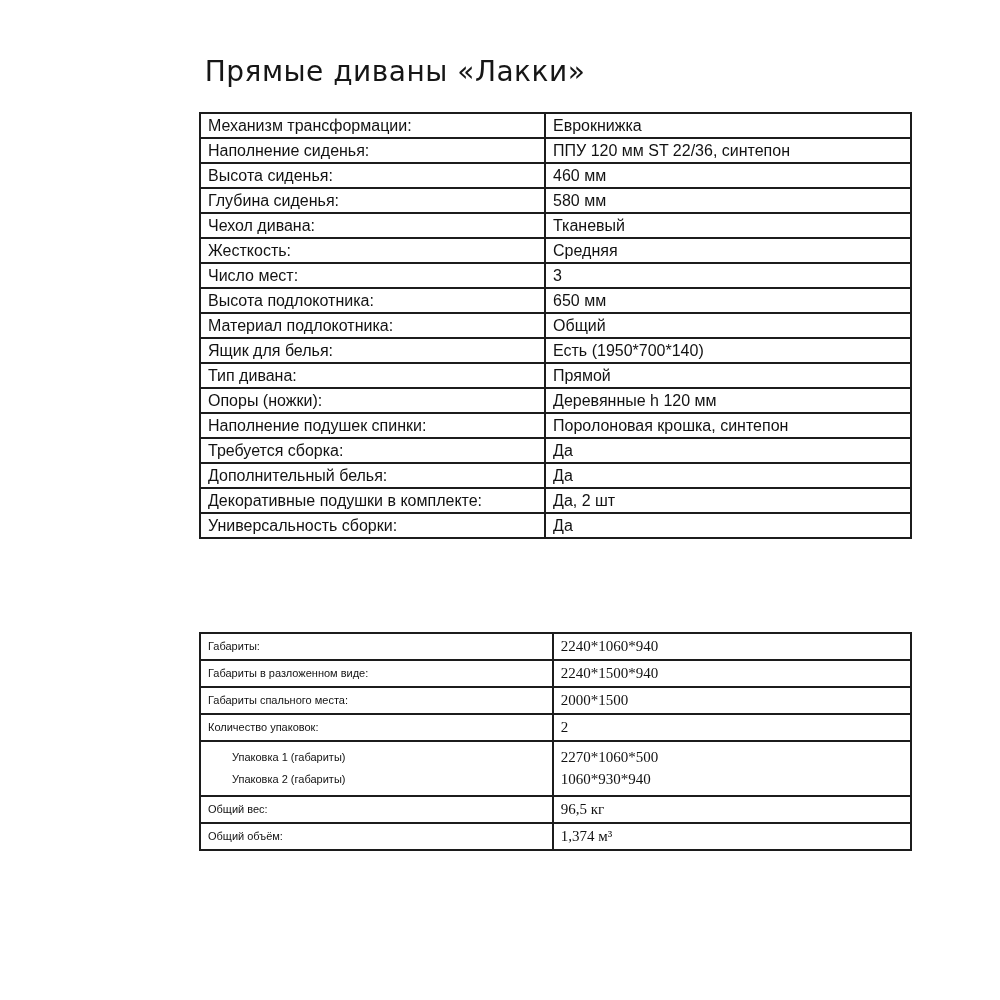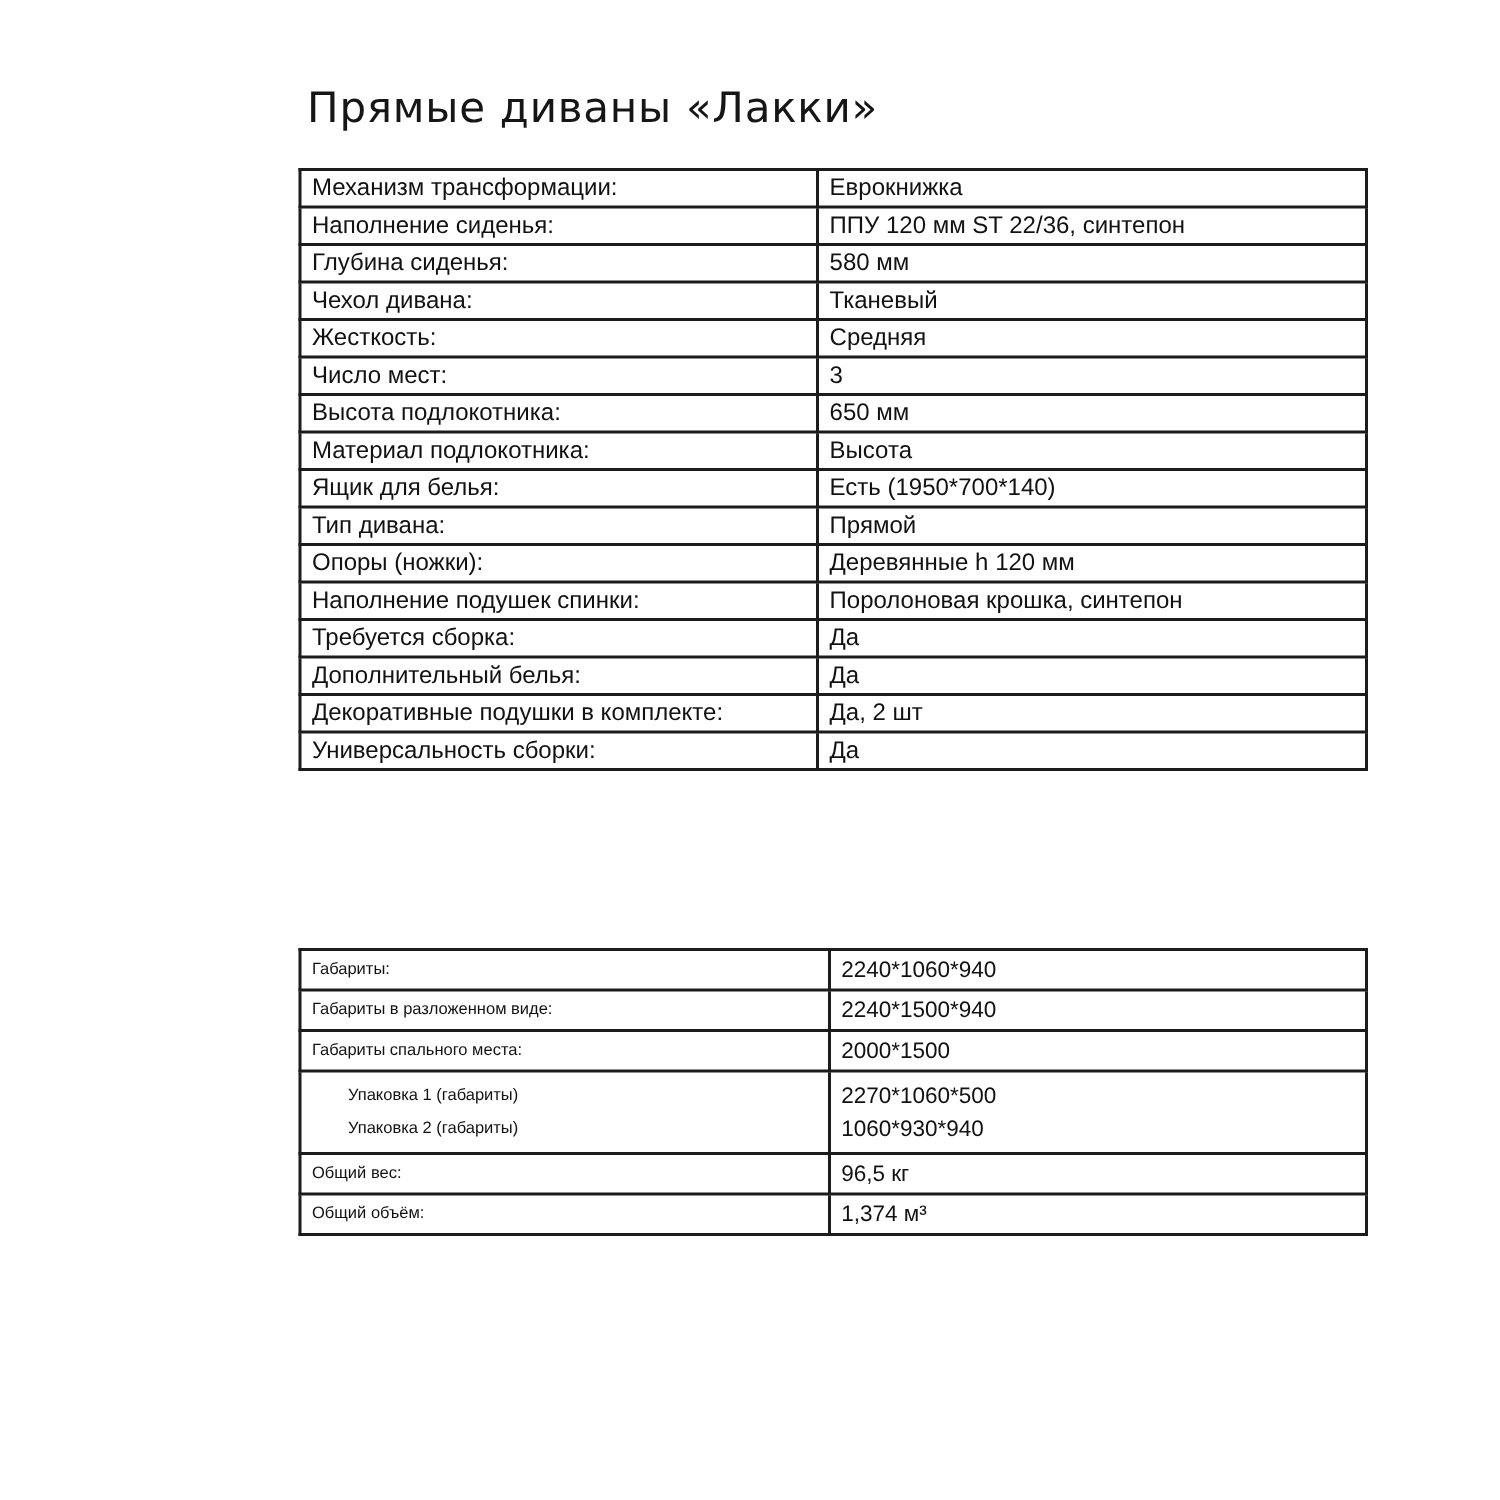--- a/index.html
+++ b/index.html
@@ -51,21 +51,21 @@
     line-height: 19px;
     padding: 2px 7px;
   }
   
   #pkg-table td {
     font-size: 11px;
     line-height: 19px;
     padding: 3px 7px;
   }
   #pkg-table td.value-cell {
-    font-family: Liberation Sans, sans-serif;
+    font-family: Liberation Serif, serif;
     font-size: 15px;
   }
   .line { margin: 3px 0; }
   .indent { padding-left: 24px; }
 </style>
 </head>
 <body>
 
 <h1 class="page-title">Прямые диваны «Лакки»</h1>
 
@@ -78,20 +78,24 @@
     <tbody>
         <tr>
           <td class="label-cell">Механизм трансформации:</td>
           <td class="value-cell">Еврокнижка</td>
         </tr>
         <tr>
           <td class="label-cell">Наполнение сиденья:</td>
           <td class="value-cell">ППУ 120 мм ST 22/36, синтепон</td>
         </tr>
         <tr>
+          <td class="label-cell">Высота сиденья:</td>
+          <td class="value-cell">460 мм</td>
+        </tr>
+        <tr>
           <td class="label-cell">Глубина сиденья:</td>
           <td class="value-cell">580 мм</td>
         </tr>
         <tr>
           <td class="label-cell">Чехол дивана:</td>
           <td class="value-cell">Тканевый</td>
         </tr>
         <tr>
           <td class="label-cell">Жесткость:</td>
           <td class="value-cell">Средняя</td>
@@ -99,21 +103,21 @@
         <tr>
           <td class="label-cell">Число мест:</td>
           <td class="value-cell">3</td>
         </tr>
         <tr>
           <td class="label-cell">Высота подлокотника:</td>
           <td class="value-cell">650 мм</td>
         </tr>
         <tr>
           <td class="label-cell">Материал подлокотника:</td>
-          <td class="value-cell">Высота</td>
+          <td class="value-cell">Общий</td>
         </tr>
         <tr>
           <td class="label-cell">Ящик для белья:</td>
           <td class="value-cell">Есть (1950*700*140)</td>
         </tr>
         <tr>
           <td class="label-cell">Тип дивана:</td>
           <td class="value-cell">Прямой</td>
         </tr>
         <tr>
@@ -157,20 +161,24 @@
         </tr>
         <tr>
           <td class="label-cell">Габариты в разложенном виде:</td>
           <td class="value-cell">2240*1500*940</td>
         </tr>
         <tr>
           <td class="label-cell">Габариты спального места:</td>
           <td class="value-cell">2000*1500</td>
         </tr>
         <tr>
+          <td class="label-cell">Количество упаковок:</td>
+          <td class="value-cell">2</td>
+        </tr>
+        <tr>
           <td class="label-cell">
             <div class="line indent">Упаковка 1 (габариты)</div>
             <div class="line indent">Упаковка 2 (габариты)</div>
           </td>
           <td class="value-cell">
             <div class="line">2270*1060*500</div>
             <div class="line">1060*930*940</div>
           </td>
         </tr>
         <tr>

